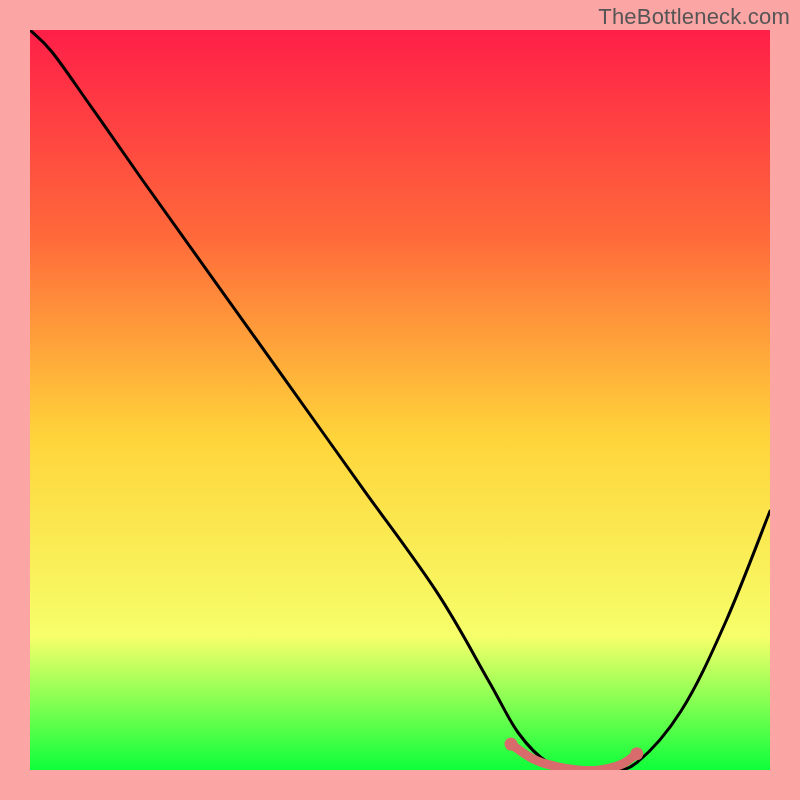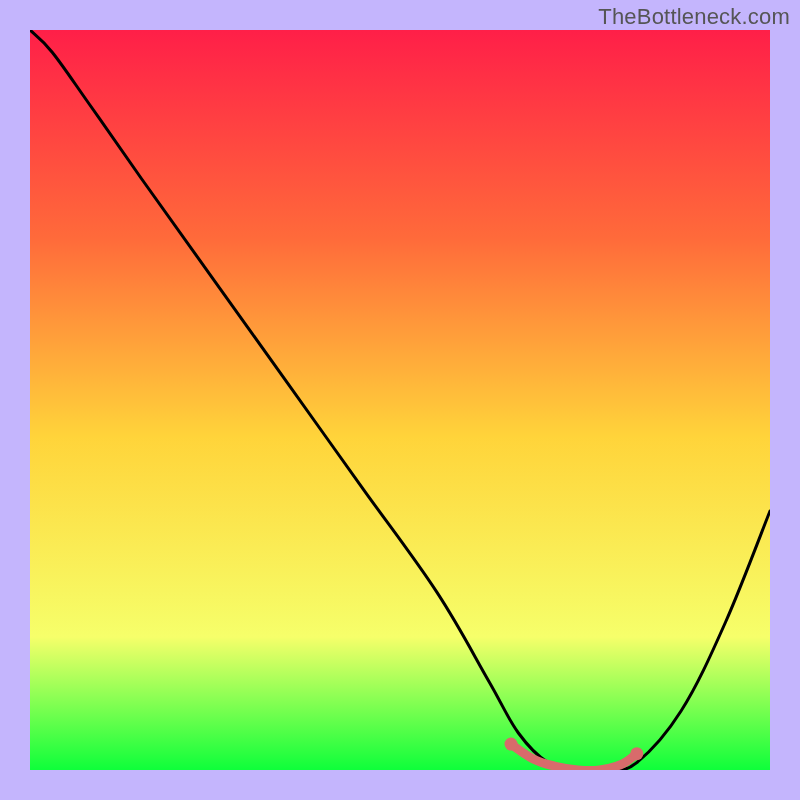--- a/index.html
+++ b/index.html
@@ -8,21 +8,21 @@
     width: 800px;
     height: 800px;
     overflow: hidden;
     background: #000;
     font-family: Arial, Helvetica, sans-serif;
   }
   .frame {
     position: relative;
     width: 800px;
     height: 800px;
-    background: #c4b5fd;
+    background: #fca5a5;
   }
   .watermark {
     position: absolute;
     top: 4px;
     right: 10px;
     color: #555;
     font-size: 22px;
     font-weight: 400;
     letter-spacing: 0.2px;
     user-select: none;

